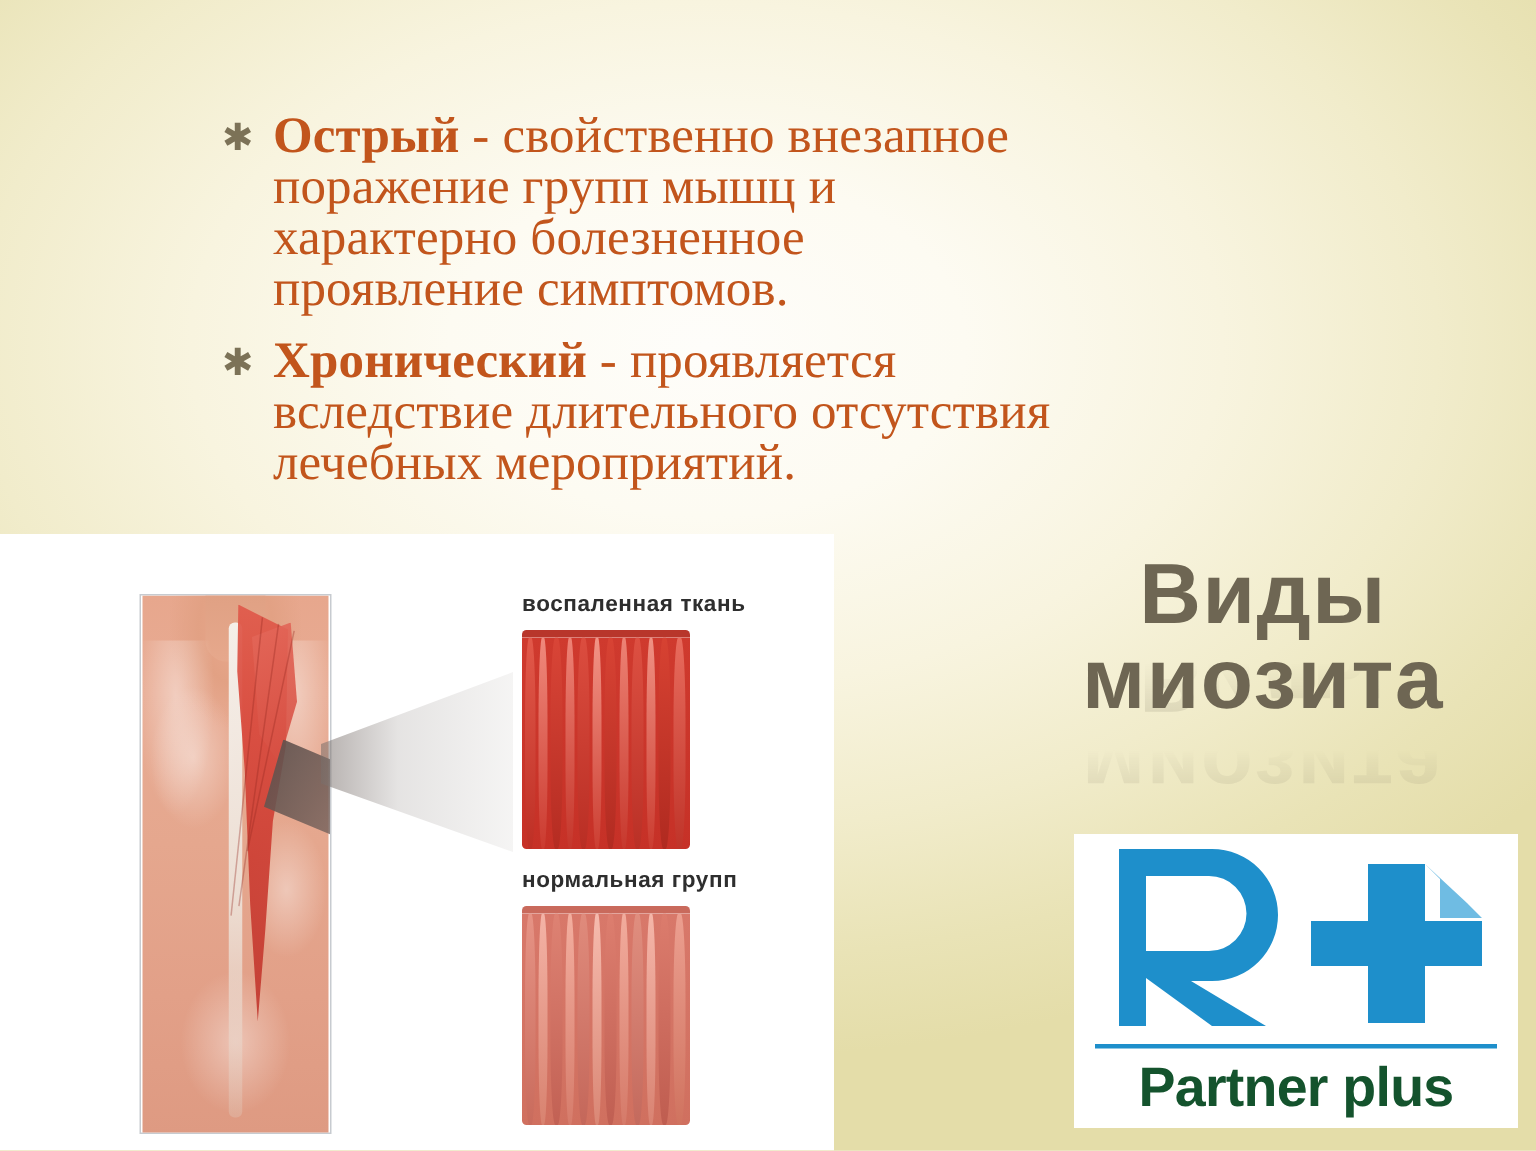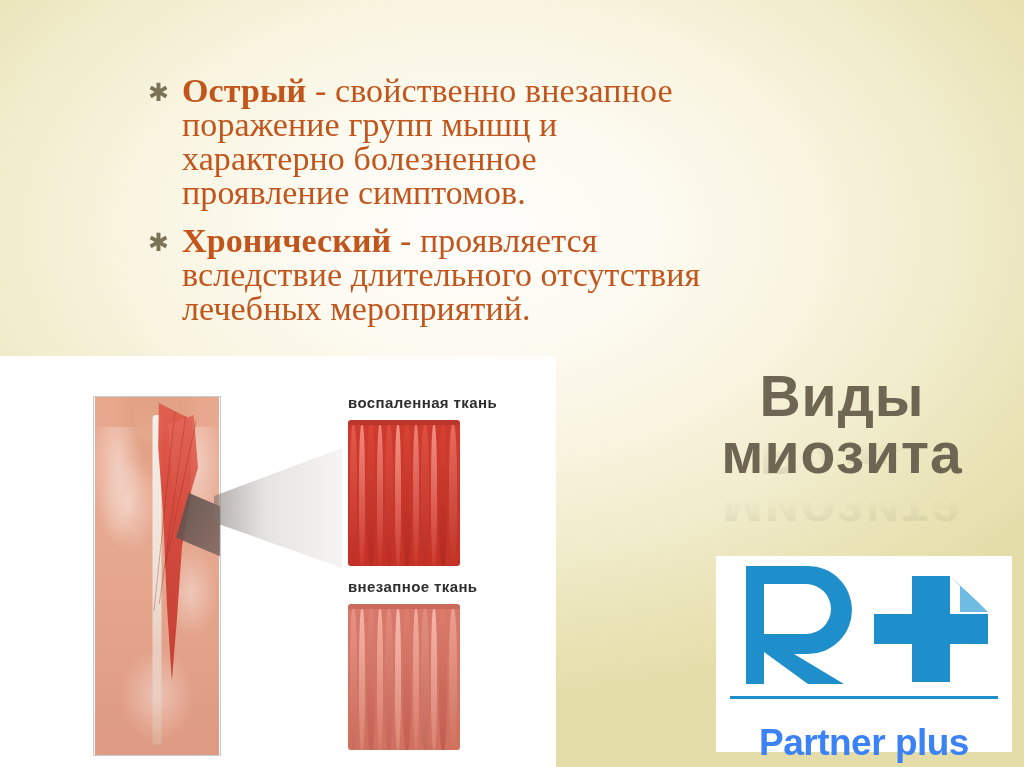--- a/index.html
+++ b/index.html
@@ -191,23 +191,22 @@
   #logo-rule {
     position:absolute; left:14px; right:14px; top:140px; height:3px;
     background:#1E8FCB;
   }
   #logo-word {
     position:absolute; left:0; right:0; top:148px;
     text-align:center;
     font-family:"Liberation Sans", sans-serif;
     font-weight:bold;
     font-size:37px;
-    color:#3b82f6;
+    color:#14532d;
     letter-spacing:-0.5px;
-    margin-top:18px;
   }
 </style>
 </head>
 <body>
 
 <div id="slide">
 
   <div id="bullets">
 
     <div class="bullet-row">
@@ -252,21 +251,21 @@
       <div class="fiber" style="left:37px; width:8px; background:linear-gradient(180deg,#DC4D3F,#B92E24);"></div>
       <div class="fiber" style="left:47px; width:6px; background:linear-gradient(180deg,#F29486,#CC3E32);"></div>
       <div class="fiber" style="left:55px; width:8px; background:linear-gradient(180deg,#D84334,#B22B21);"></div>
       <div class="fiber" style="left:65px; width:6px; background:linear-gradient(180deg,#ED8274,#C7382D);"></div>
       <div class="fiber" style="left:73px; width:8px; background:linear-gradient(180deg,#DD5042,#BA3026);"></div>
       <div class="fiber" style="left:83px; width:6px; background:linear-gradient(180deg,#F09183,#CB3C30);"></div>
       <div class="fiber" style="left:91px; width:8px; background:linear-gradient(180deg,#D74232,#B02A20);"></div>
       <div class="fiber" style="left:101px; width:8px; background:linear-gradient(180deg,#E86B5D,#C03429);"></div>
     </div>
 
-    <div class="tissue-label" style="left:348px; top:222px;">внезапное ткань</div>
+    <div class="tissue-label" style="left:348px; top:222px;">нормальная групп</div>
     <div class="tissue-block" id="normal-block">
       <div class="fiber" style="left:2px;  width:7px; background:linear-gradient(180deg,#E69385,#C96B5C);"></div>
       <div class="fiber" style="left:11px; width:6px; background:linear-gradient(180deg,#F4B3A6,#D8826F);"></div>
       <div class="fiber" style="left:19px; width:8px; background:linear-gradient(180deg,#DE8273,#C26154);"></div>
       <div class="fiber" style="left:29px; width:6px; background:linear-gradient(180deg,#F3AE9F,#D67C6B);"></div>
       <div class="fiber" style="left:37px; width:8px; background:linear-gradient(180deg,#E08B7C,#C4675A);"></div>
       <div class="fiber" style="left:47px; width:6px; background:linear-gradient(180deg,#F6BBAE,#DA8775);"></div>
       <div class="fiber" style="left:55px; width:8px; background:linear-gradient(180deg,#DD7E6F,#C05F52);"></div>
       <div class="fiber" style="left:65px; width:6px; background:linear-gradient(180deg,#F2AC9D,#D57A69);"></div>
       <div class="fiber" style="left:73px; width:8px; background:linear-gradient(180deg,#E08E7F,#C46A5D);"></div>

